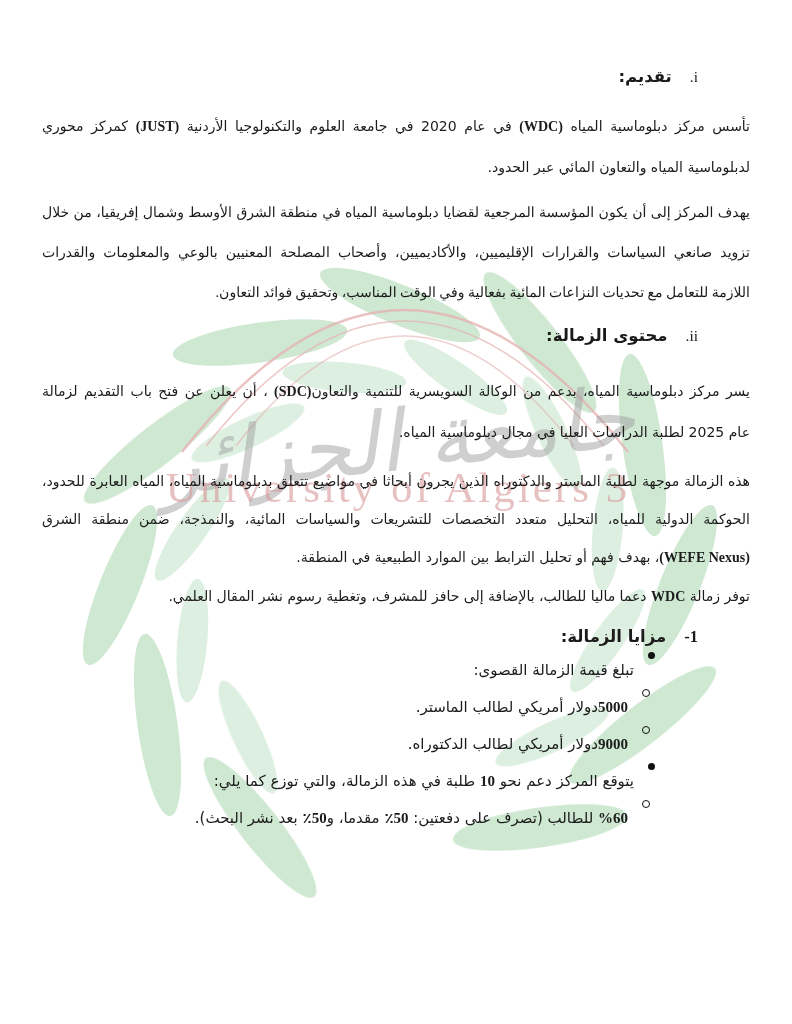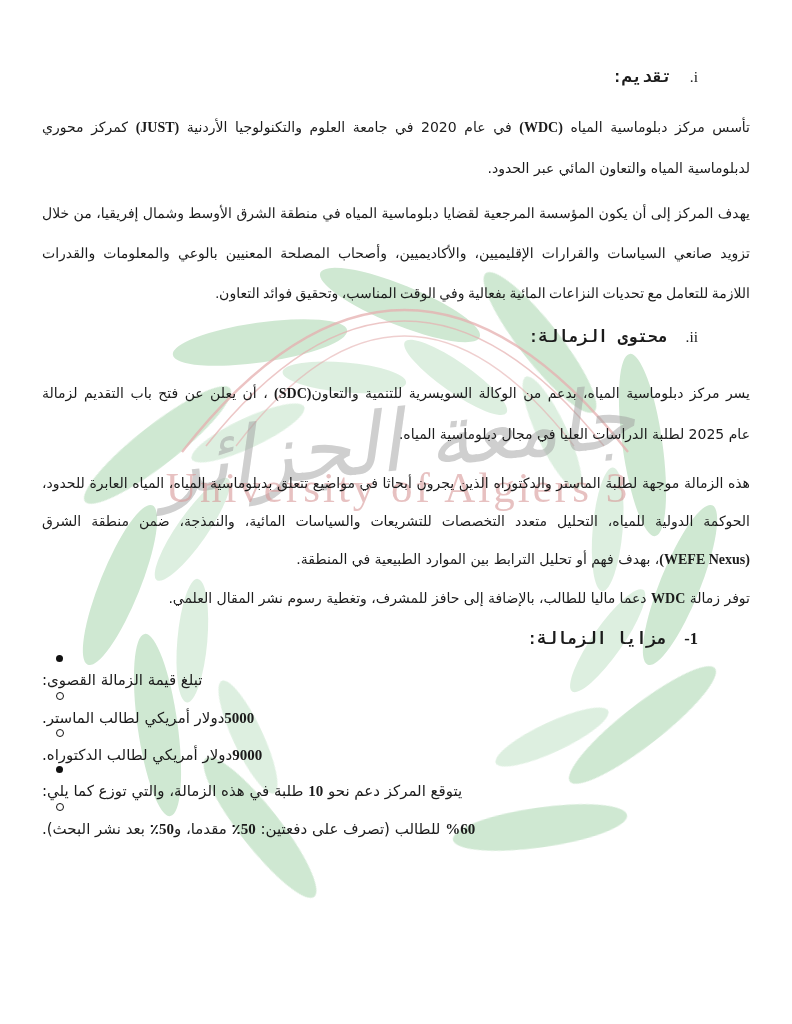--- a/index.html
+++ b/index.html
@@ -8,31 +8,31 @@
     background:#ffffff;color:#1b1b1b;direction:rtl;overflow:hidden;
     font-family:"DejaVu Sans",sans-serif;
   }
   .wm{position:absolute;inset:0;z-index:0;filter:blur(0.5px);}
   .content{position:relative;z-index:1;padding:62px 42px 0 42px;}
 
   .h-row{display:flex;direction:rtl;align-items:baseline;line-height:30px;
          font-size:16.5px;font-weight:bold;padding-right:52px;}
   .h-num{font-weight:normal;margin-left:18px;font-family:"Liberation Serif","DejaVu Sans",serif;font-size:15.5px;}
   .h-num.nb{font-weight:bold;font-size:16.5px;}
-  .h-text{font-weight:bold;font-family:Liberation Mono, monospace;}
+  .h-text{font-weight:bold;}
 
   .para{}
   .line{line-height:40px;font-size:14px;}
   .line.just{text-align:justify;text-align-last:justify;}
   .line.endl{text-align-last:right;}
   .p4 .line,.p5 .line{line-height:38px;}
   .b{font-weight:bold;font-family:"Liberation Serif","DejaVu Sans",serif;}
 
   .list{}
-  .li{display:flex;direction:rtl;align-items:flex-end;height:37px;line-height:37px;font-size:15px;flex-direction:column;}
+  .li{display:flex;direction:rtl;align-items:flex-start;height:37px;line-height:37px;font-size:15px;}
   .li.lvl1{padding-right:95px;}
   .li.lvl2{padding-right:100px;}
   .marker{flex:0 0 auto;margin-left:14px;display:inline-block;}
   .mk-dot{width:7px;height:7px;background:#111;border-radius:50%;}
   .mk-circle{width:8px;height:8px;border:1.4px solid #111;border-radius:50%;background:transparent;box-sizing:border-box;}
   .li-text{flex:1;text-align:right;white-space:nowrap;overflow:visible;}
 
   
   .sec-1{margin-top:14px;}
   .sec-2{margin-top:6px;font-family:Liberation Serif, serif;}

